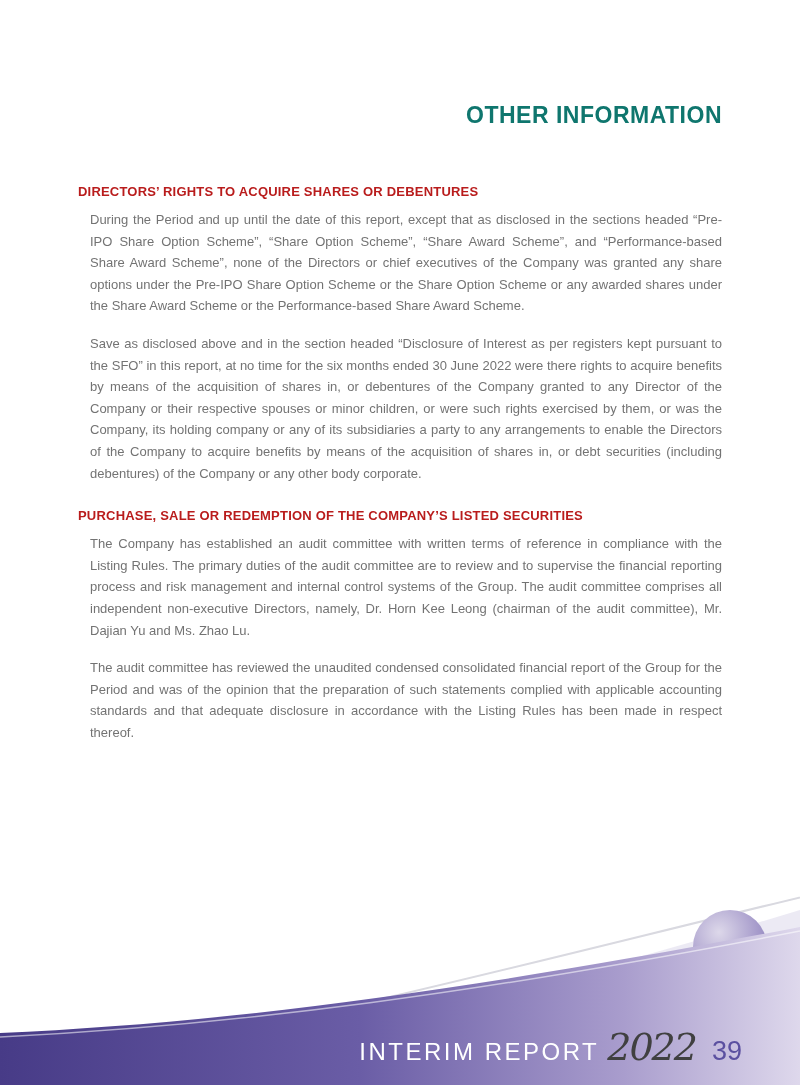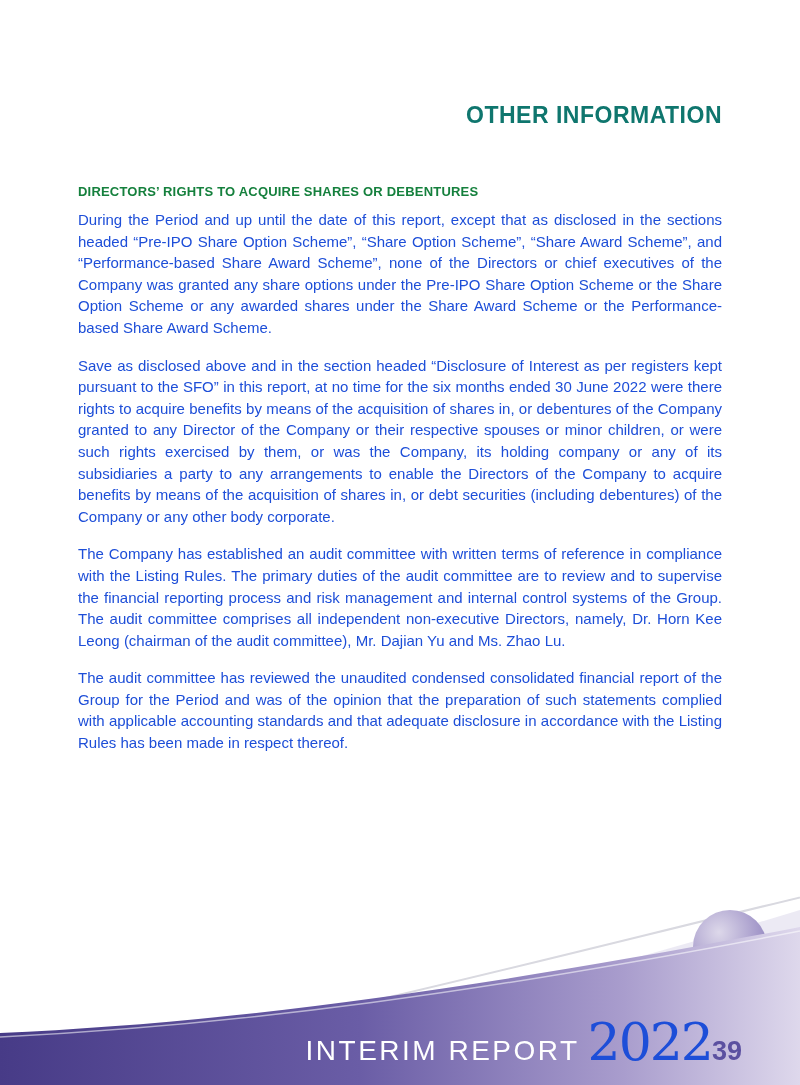--- a/index.html
+++ b/index.html
@@ -22,85 +22,88 @@
     margin: 0;
   }
   .content {
     position: absolute;
     left: 78px;
     right: 78px;
     top: 184px;
   }
   .section { margin: 0; }
   .section-heading {
-    color: #15803d;
+    color: #b91c1c;
     font-size: 13px;
     font-weight: bold;
     letter-spacing: 0.2px;
     margin: 24px 0 10px 0;
   }
   .section:first-child .section-heading { margin-top: 0; }
   p.body {
-    font-size: 15px;
+    font-size: 13px;
     line-height: 21.6px;
-    color: #1d4ed8;
+    color: #737373;
     text-align: justify;
-    margin: 0 0 16px 0;
+    margin: 0 0 16px 12px;
   }
   .footer {
     position: absolute;
     left: 0; right: 0; bottom: 0;
     height: 220px;
     pointer-events: none;
   }
   .footer svg { position: absolute; left: 0; top: 0; }
   .footer-text {
     position: absolute;
     right: 58px;
     bottom: 18px;
     display: flex;
     align-items: baseline;
   }
   .footer-report {
     color: #ffffff;
-    font-size: 28px;
+    font-size: 24px;
     letter-spacing: 2.5px;
     font-weight: normal;
   }
   .footer-year {
-    color: #1d4ed8;
+    color: #404040;
     font-family: "DejaVu Serif", serif;
-    font-size: 52px;
+    font-style: italic;
+    font-size: 38px;
     line-height: 0.9;
     margin-left: 8px;
     letter-spacing: -2px;
   }
   .footer-page {
     color: #5b50a0;
     font-size: 27px;
-    font-weight: bold;
+    font-weight: normal;
+    margin-left: 16px;
   }
 </style>
 </head>
 <body>
 
 <h1 class="doc-title">OTHER INFORMATION</h1>
 
 <div class="content">
 
   <div class="section">
     <h2 class="section-heading">DIRECTORS’ RIGHTS TO ACQUIRE SHARES OR DEBENTURES</h2>
     <p class="body">During the Period and up until the date of this report, except that as disclosed in the sections headed “Pre-IPO Share Option Scheme”, “Share Option Scheme”, “Share Award Scheme”, and “Performance-based Share Award Scheme”, none of the Directors or chief executives of the Company was granted any share options under the Pre-IPO Share Option Scheme or the Share Option Scheme or any awarded shares under the Share Award Scheme or the Performance-based Share Award Scheme.</p>
     <p class="body">Save as disclosed above and in the section headed “Disclosure of Interest as per registers kept pursuant to the SFO” in this report, at no time for the six months ended 30 June 2022 were there rights to acquire benefits by means of the acquisition of shares in, or debentures of the Company granted to any Director of the Company or their respective spouses or minor children, or were such rights exercised by them, or was the Company, its holding company or any of its subsidiaries a party to any arrangements to enable the Directors of the Company to acquire benefits by means of the acquisition of shares in, or debt securities (including debentures) of the Company or any other body corporate.</p>
   </div>
 
   <div class="section">
   </div>
 
   <div class="section">
+    <h2 class="section-heading">PURCHASE, SALE OR REDEMPTION OF THE COMPANY’S LISTED SECURITIES</h2>
   </div>
 
   <div class="section">
     <p class="body">The Company has established an audit committee with written terms of reference in compliance with the Listing Rules. The primary duties of the audit committee are to review and to supervise the financial reporting process and risk management and internal control systems of the Group. The audit committee comprises all independent non-executive Directors, namely, Dr. Horn Kee Leong (chairman of the audit committee), Mr. Dajian Yu and Ms. Zhao Lu.</p>
     <p class="body">The audit committee has reviewed the unaudited condensed consolidated financial report of the Group for the Period and was of the opinion that the preparation of such statements complied with applicable accounting standards and that adequate disclosure in accordance with the Listing Rules has been made in respect thereof.</p>
   </div>
 
 </div>
 
 <div class="footer">

